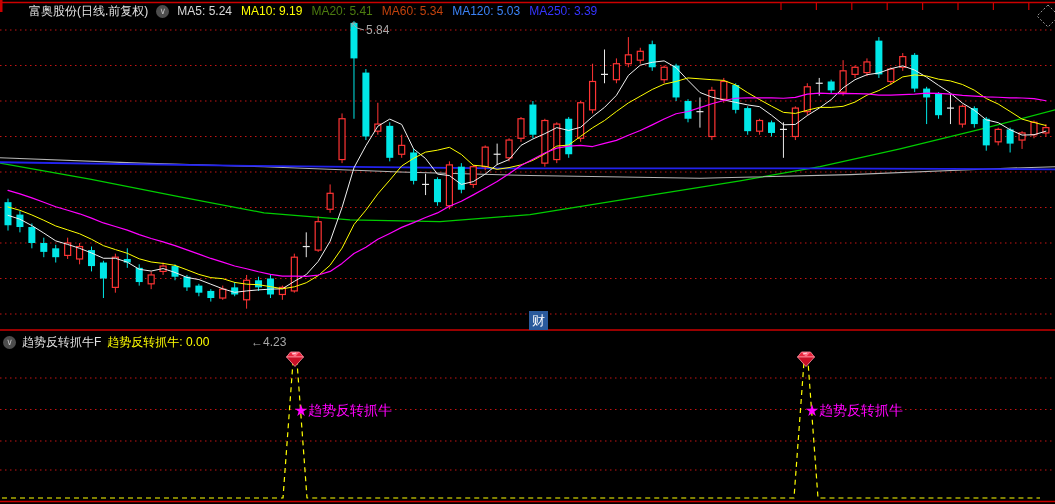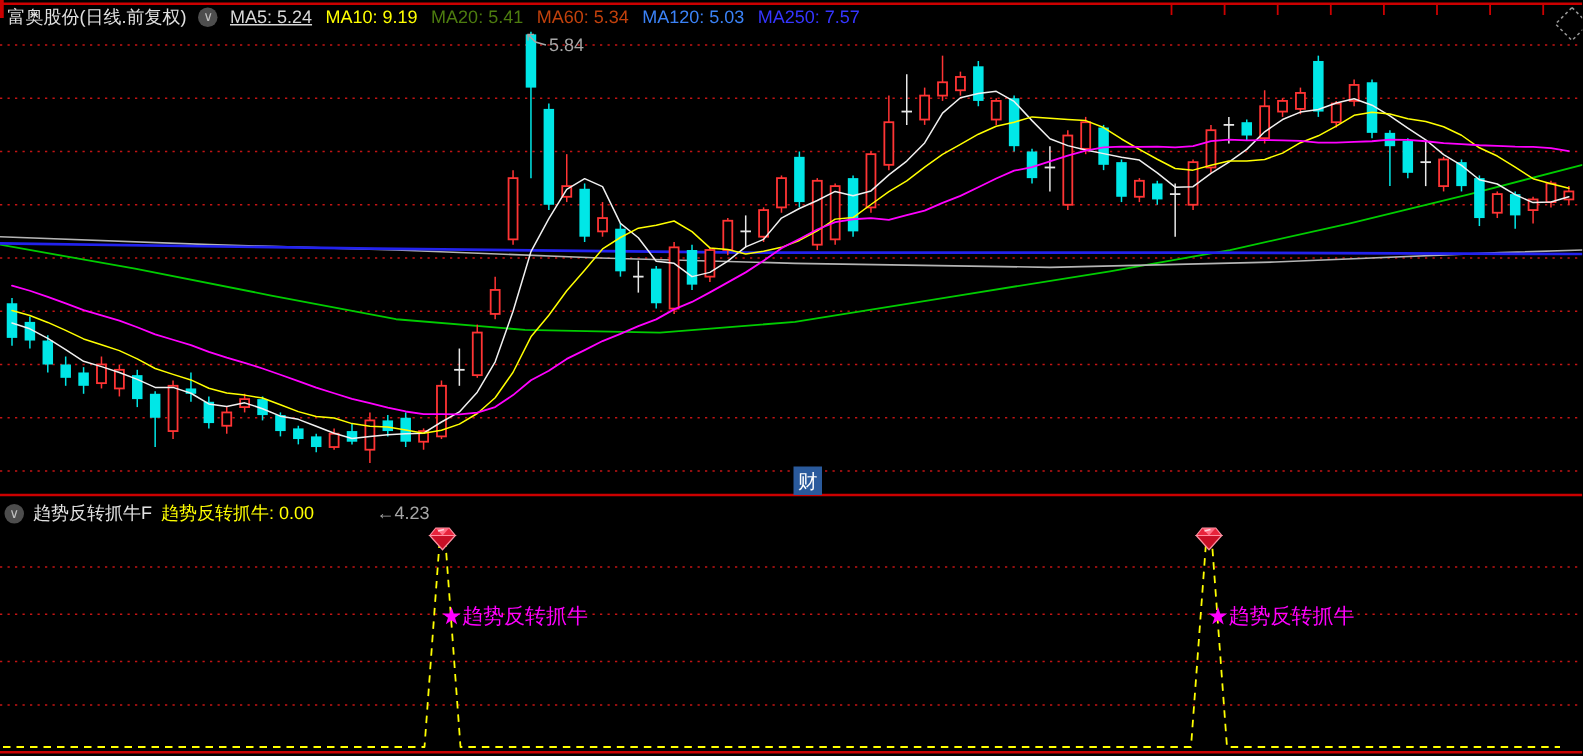--- a/index.html
+++ b/index.html
@@ -3,21 +3,21 @@
 <meta charset="utf-8">
 <style>
   html,body{margin:0;padding:0;background:#000;}
   .screen{position:relative;width:1055px;height:504px;background:#000;overflow:hidden;
           font-family:"Liberation Sans",sans-serif;}
   .screen svg{position:absolute;left:0;top:0;}
   .hdr{position:absolute;display:flex;align-items:center;white-space:nowrap;
        font-size:12px;line-height:14px;letter-spacing:0;}
   .main-hdr{top:4px;left:5px;gap:8px;}
   .sub-hdr{top:335px;left:3px;gap:6px;}
-  .title{color:#e2e2e2;}
+  .title{color:#e2e2e2;margin-left:24px;}
   .chev{display:inline-block;width:13px;height:13px;border-radius:50%;background:#4d4d4d;
         color:#c0c0c0;font-size:9px;line-height:12px;text-align:center;cursor:pointer;}
   .ma-readouts{display:flex;gap:9px;}
   .sub-title{color:#e2e2e2;}
   .sub-value{color:#ffff00;}
   .px-label{position:absolute;color:#a6a6a6;font-size:12px;line-height:13px;white-space:nowrap;text-align:right;}
   .watermark{position:absolute;left:529px;top:311px;width:19px;height:19px;background:#2a5a9c;
              color:#fff;font-size:13px;line-height:19px;text-align:center;}
   .sig-label{position:absolute;color:#ff00ff;font-size:14px;line-height:16px;white-space:nowrap;}
 </style>
@@ -255,26 +255,26 @@
         <polygon points="797.5,357 814.5,357 806,366.5" fill="#c90f26" stroke="#ff8fa0" stroke-width="0.8"></polygon>
         <polygon points="801.5,352 806,357 810.5,352" fill="#ff6f85"></polygon>
         <line x1="803" y1="354" x2="807" y2="353" stroke="#ffd3da" stroke-width="1"></line>
       </g>
     </svg>
 
   <div class="hdr main-hdr">
     <span class="title">富奥股份(日线.前复权)</span>
     <span class="chev">∨</span>
     <span class="ma-readouts">
-        <span style="color: rgb(216, 216, 216); text-decoration: underline;">MA5: 5.24</span>
+        <span style="color: rgb(216, 216, 216);">MA5: 5.24</span>
         <span style="color: rgb(255, 255, 0);">MA10: 9.19</span>
         <span style="color: #4d7c0f;">MA20: 5.41</span>
         <span style="color: #c2410c;">MA60: 5.34</span>
         <span style="color: #3b82f6;">MA120: 5.03</span>
-        <span style="color: rgb(53, 53, 255);">MA250: 7.57</span>
+        <span style="color: rgb(53, 53, 255);">MA250: 3.39</span>
       </span>
   </div>
 
   <div class="px-label" style="left:366px;top:24px;">5.84</div>
   <div class="px-label" style="left:251px;top:302px;margin-top:34px;">←4.23</div>
 
   <div class="watermark">财</div>
 
   <div class="hdr sub-hdr">
     <span class="chev">∨</span>

